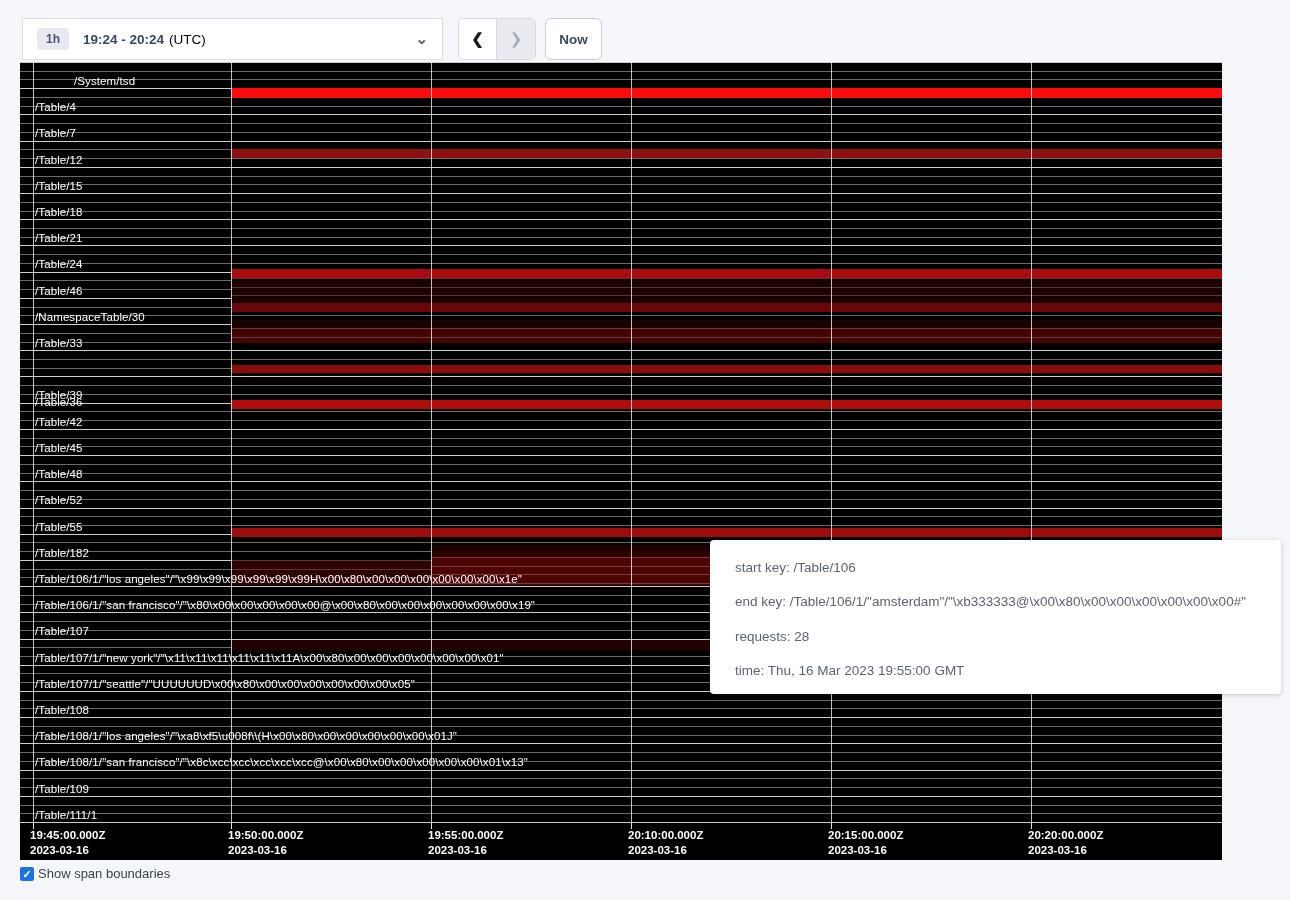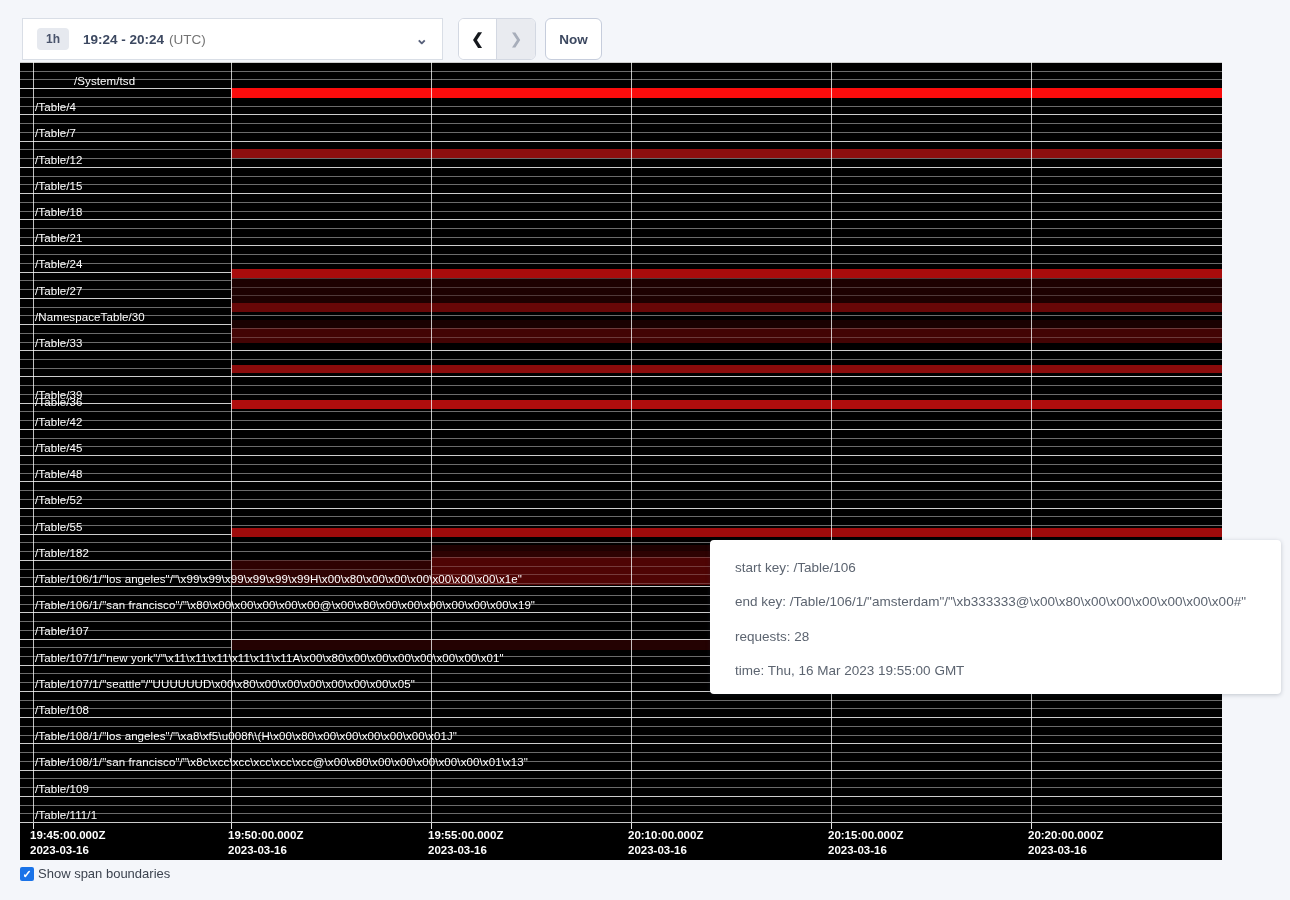--- a/index.html
+++ b/index.html
@@ -15,21 +15,21 @@
   .time-selector {
     position:absolute; left:22px; top:18px; width:421px; height:42px;
     background:#fff; border:1px solid #d9dee6; border-radius:0;
     display:flex; align-items:center; padding:0 14px; cursor:pointer;
   }
   .range-badge {
     background:#e6e9ef; color:#49536b; font-size:12px; font-weight:bold;
     padding:4px 9px; border-radius:4px; margin-right:14px;
   }
   .range-text { font-size:13.5px; font-weight:bold; color:#3c4860; }
-  .range-zone { font-size:13.5px; color:#737373; margin-left:5px; }
+  .range-zone { font-size:13.5px; color:#000000; margin-left:5px; }
   .selector-spacer { flex:1; }
   .chevron-down { color:#57607a; font-size:15px; font-weight:bold; line-height:10px; }
 
   .pager {
     position:absolute; left:458px; top:18px; height:42px;
     display:flex; border:1px solid #d3d8e2; border-radius:6px; overflow:hidden;
     background:#fff;
   }
   .pager-btn {
     width:38px; height:40px; display:flex; align-items:center; justify-content:center;
@@ -224,21 +224,21 @@
       <div class="vline" style="left: 811px;"></div>
       <div class="vline" style="left: 1011px;"></div>
       <div class="row-label" style="left: 15px; top: 13px; margin-left: 39px;">/System/tsd</div>
       <div class="row-label" style="left: 15px; top: 39.21px;">/Table/4</div>
       <div class="row-label" style="left: 15px; top: 65.41px;">/Table/7</div>
       <div class="row-label" style="left: 15px; top: 91.62px;">/Table/12</div>
       <div class="row-label" style="left: 15px; top: 117.83px;">/Table/15</div>
       <div class="row-label" style="left: 15px; top: 144.03px;">/Table/18</div>
       <div class="row-label" style="left: 15px; top: 170.24px;">/Table/21</div>
       <div class="row-label" style="left: 15px; top: 196.45px;">/Table/24</div>
-      <div class="row-label" style="left: 15px; top: 222.66px;">/Table/27</div>
+      <div class="row-label" style="left: 15px; top: 222.66px;">/Table/46</div>
       <div class="row-label" style="left: 15px; top: 248.86px;">/NamespaceTable/30</div>
       <div class="row-label" style="left: 15px; top: 275.07px;">/Table/33</div>
       <div class="row-label" style="left: 15px; top: 301.28px; margin-top: 33px;">/Table/36</div>
       <div class="row-label" style="left: 15px; top: 327.48px;">/Table/39</div>
       <div class="row-label" style="left: 15px; top: 353.69px;">/Table/42</div>
       <div class="row-label" style="left: 15px; top: 379.9px;">/Table/45</div>
       <div class="row-label" style="left: 15px; top: 406.1px;">/Table/48</div>
       <div class="row-label" style="left: 15px; top: 432.31px;">/Table/52</div>
       <div class="row-label" style="left: 15px; top: 458.52px;">/Table/55</div>
       <div class="row-label" style="left: 15px; top: 484.72px;">/Table/182</div>

